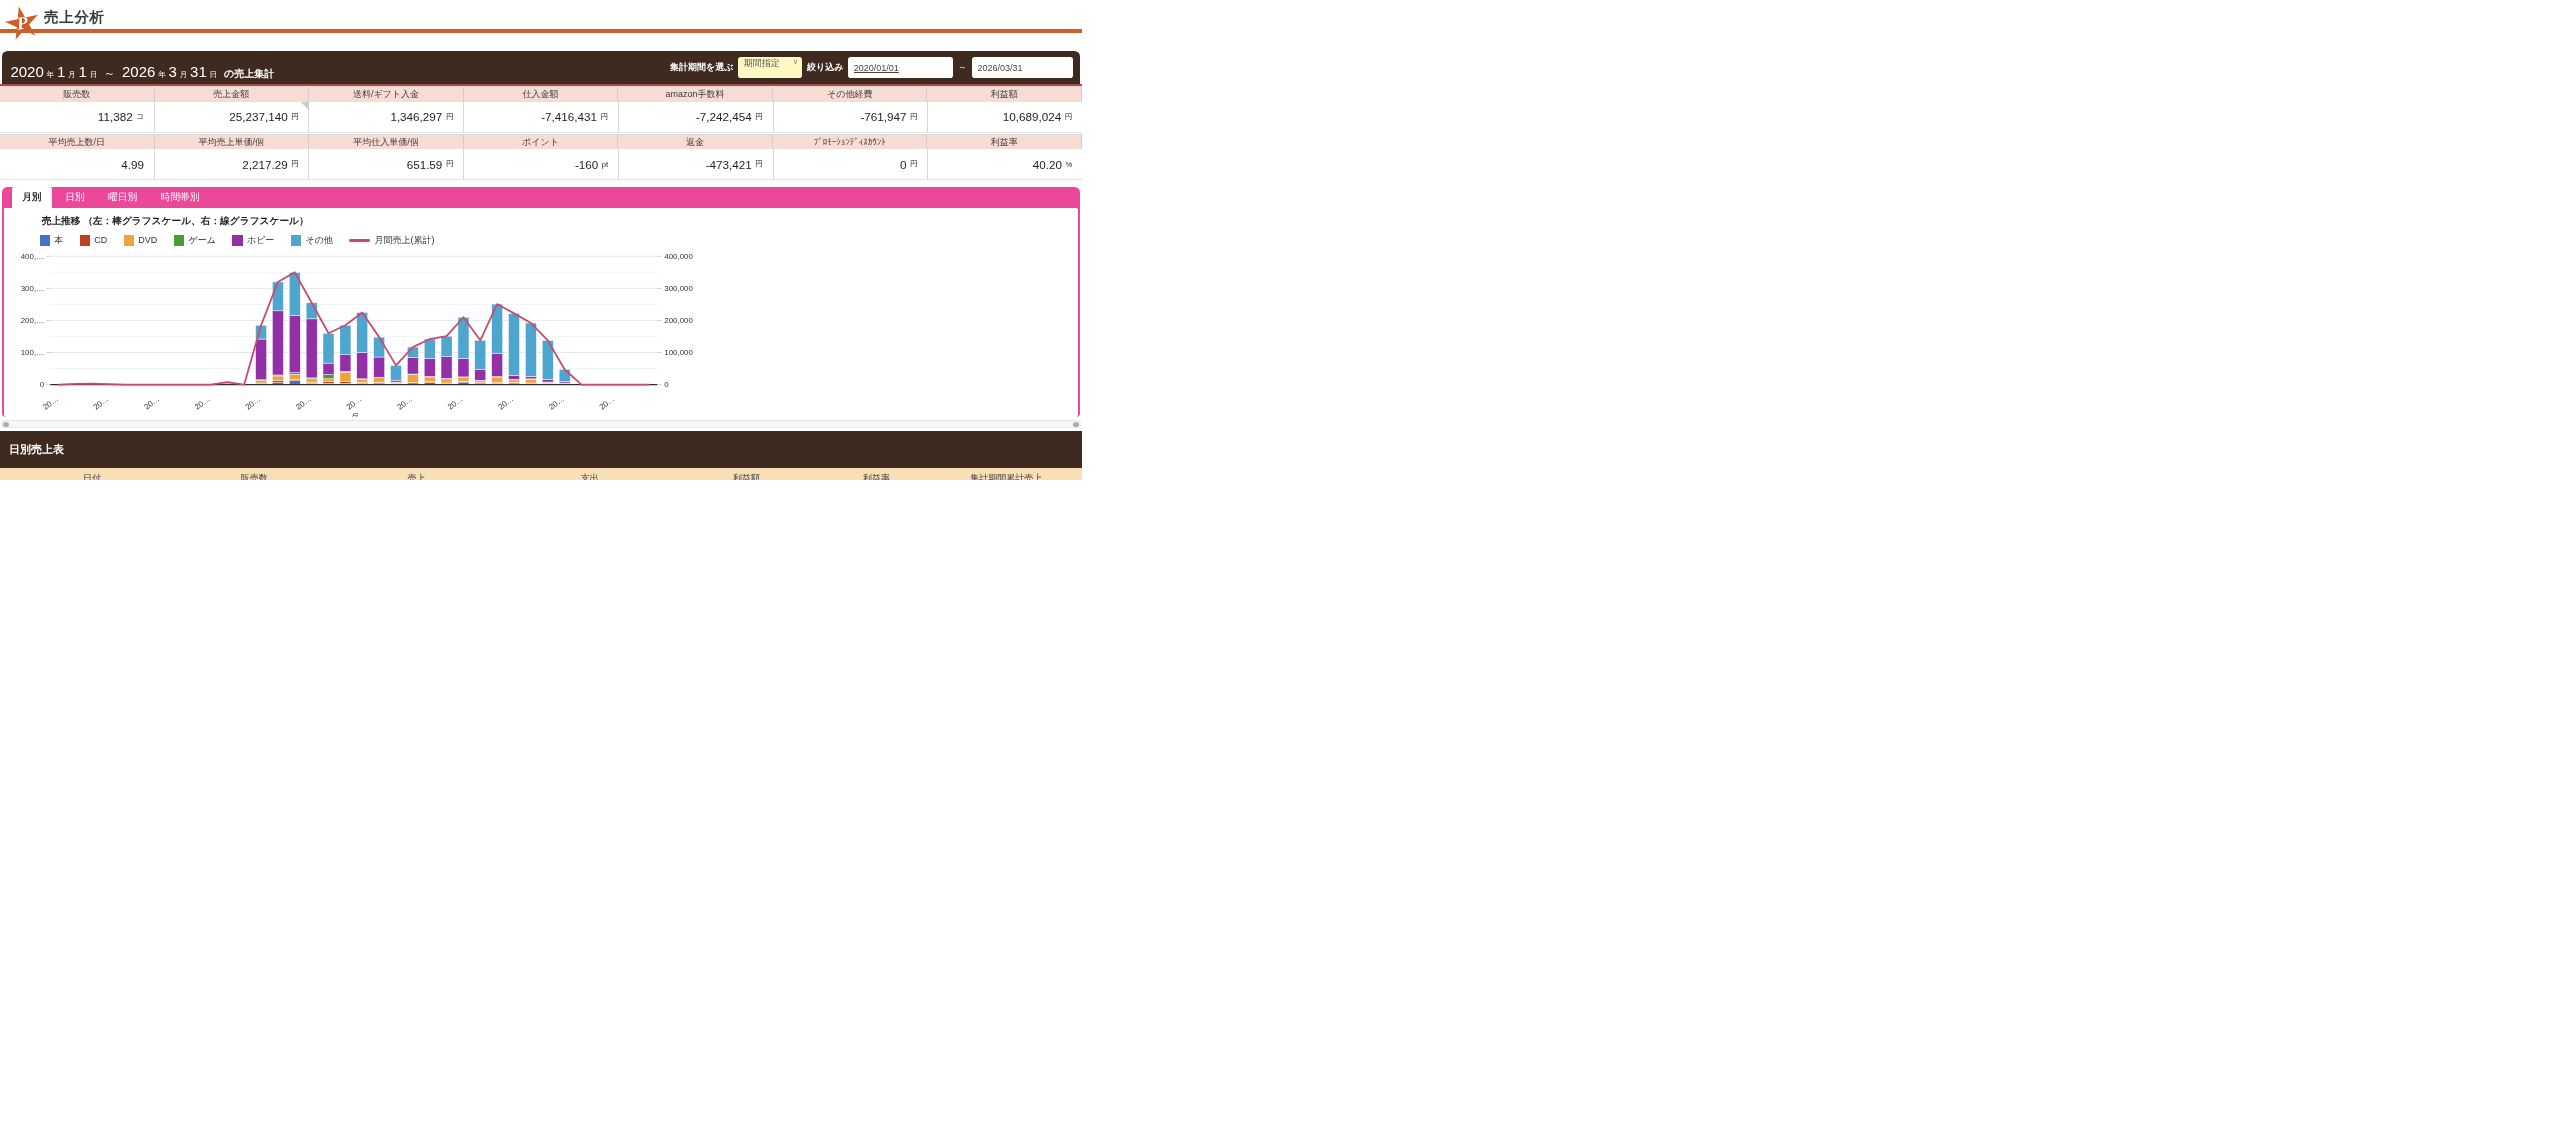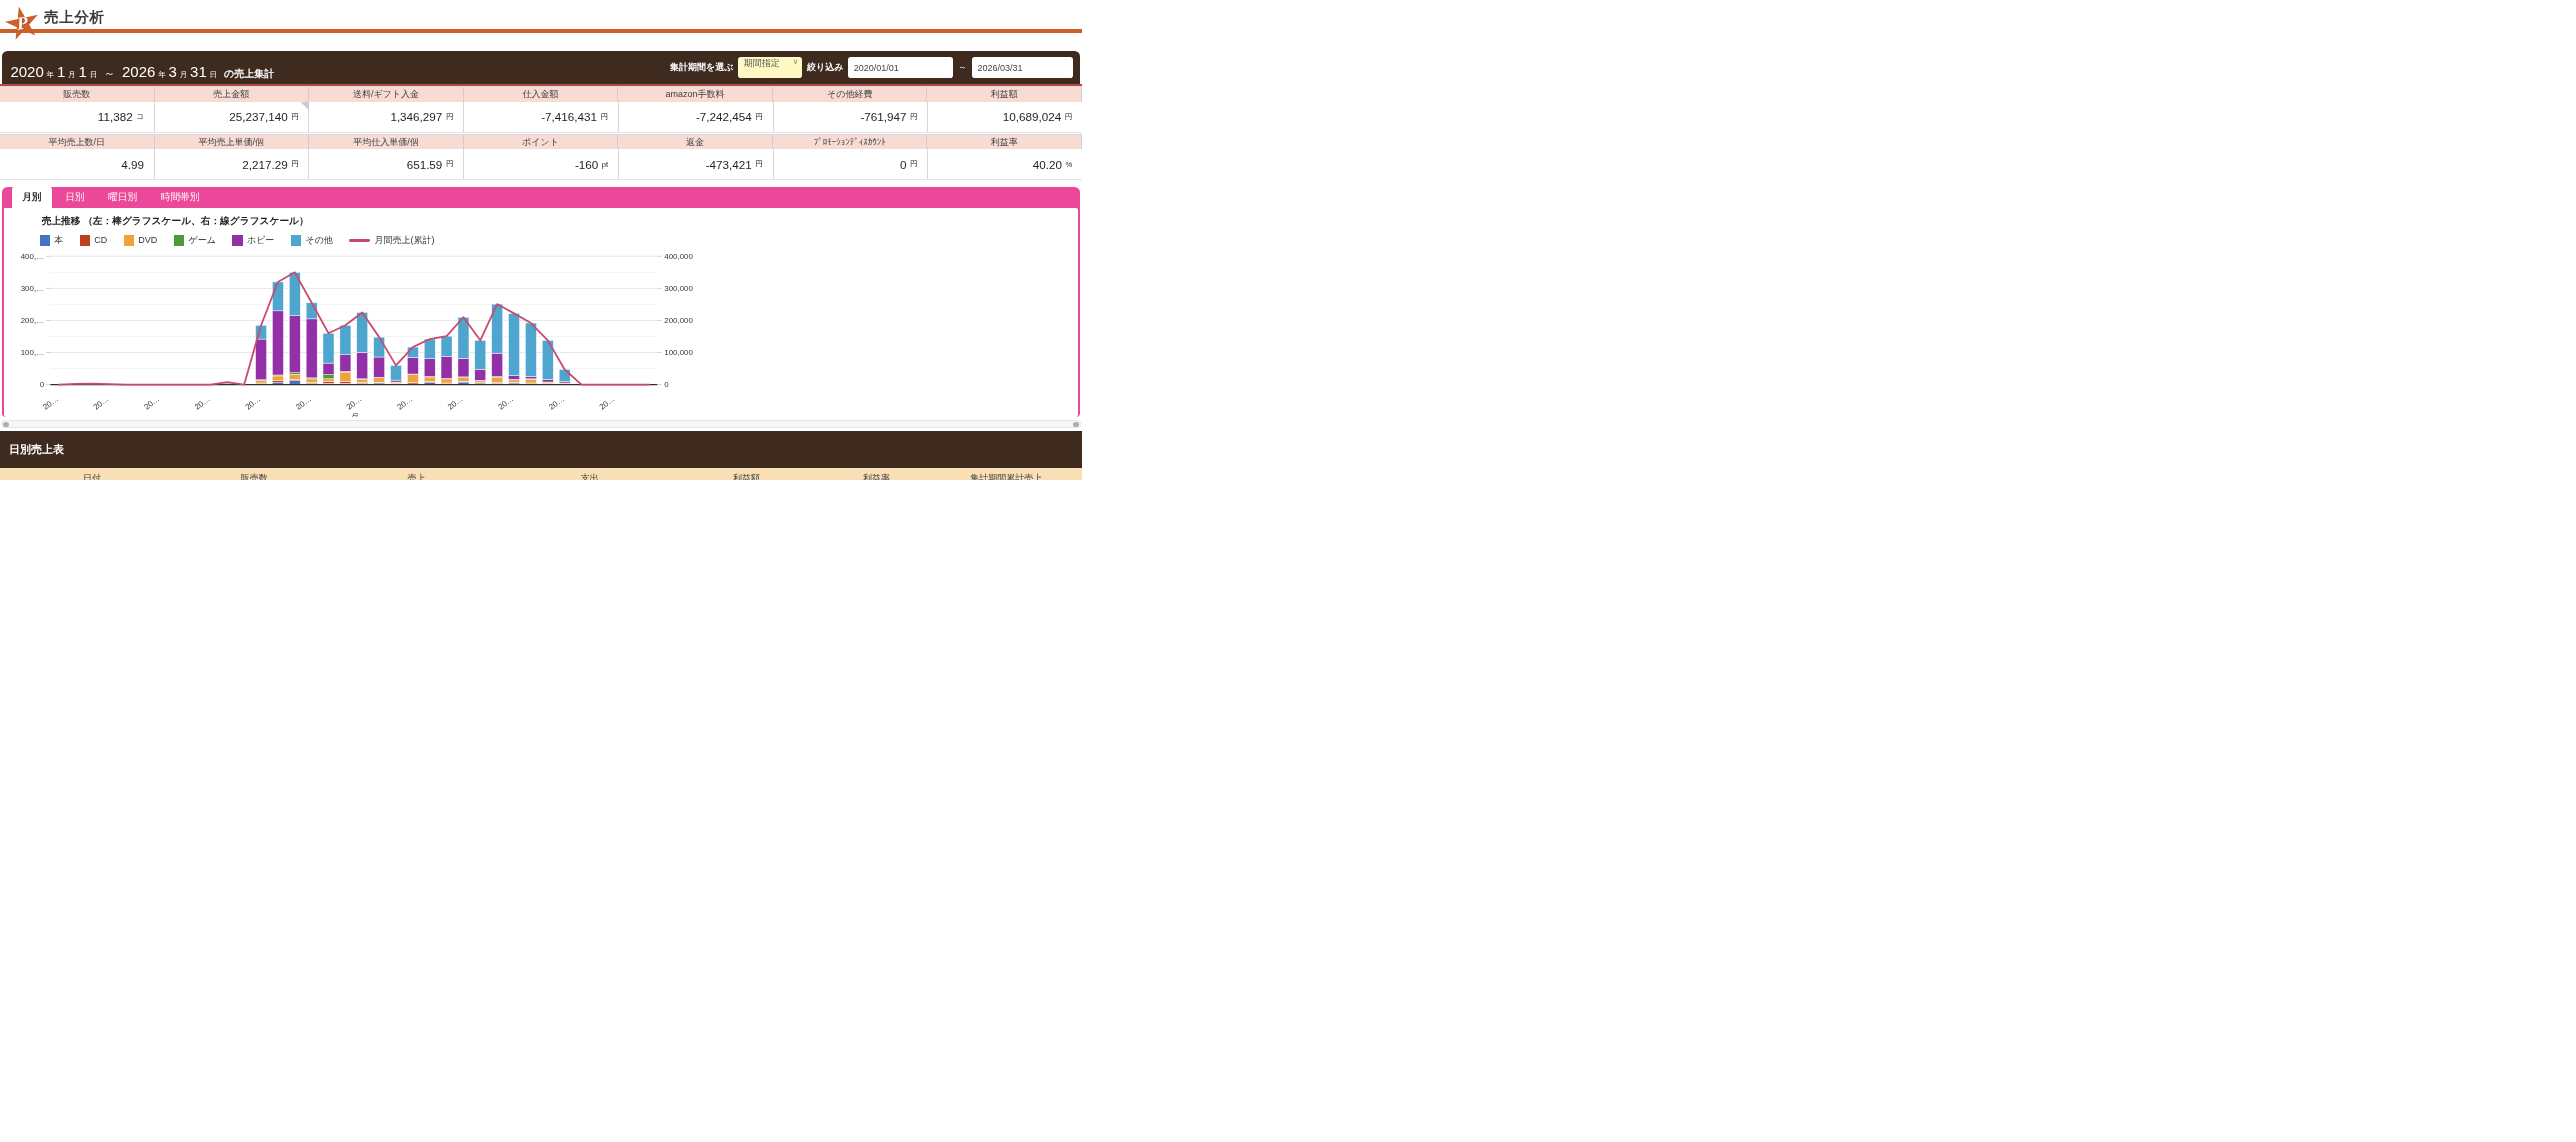--- a/index.html
+++ b/index.html
@@ -44,21 +44,21 @@
   .select-box {
     width:64px; height:21px; background:#fef9c3; border-radius:2.8px; color:#555;
     font-size:9px; display:flex; align-items:flex-start; justify-content:space-between;
     padding:0 4.1px 0 5.5px; cursor:pointer;
   }
   .select-box .chev { color:#888; font-size:7.6px; }
   .date-input {
     height:21px; background:#fff; border:none; border-radius:2.8px; color:#444;
     font-size:9px; padding:0 5.5px; font-family:inherit;
   }
-  .di-from { width:105px; } .di-to { width:101px; }
+  .di-from { width:105px;text-decoration:underline; } .di-to { width:101px; }
   .tilde-sep { font-size:9px; }
 
   
   .summary { width:100%; border-top:2.1px solid #b24a42; }
   .sum-row { display:flex; width:100%; }
   .sum-row.hdr { background:#f8dcd4; border-top:0.7px solid #d9dadc; }
   .sum-row.val { background:#fff; border-bottom:0.7px solid #e2e2e2; }
   .sum-cell {
     flex:1 1 0; position:relative;
     border-right:0.7px solid #d8d8d8;

